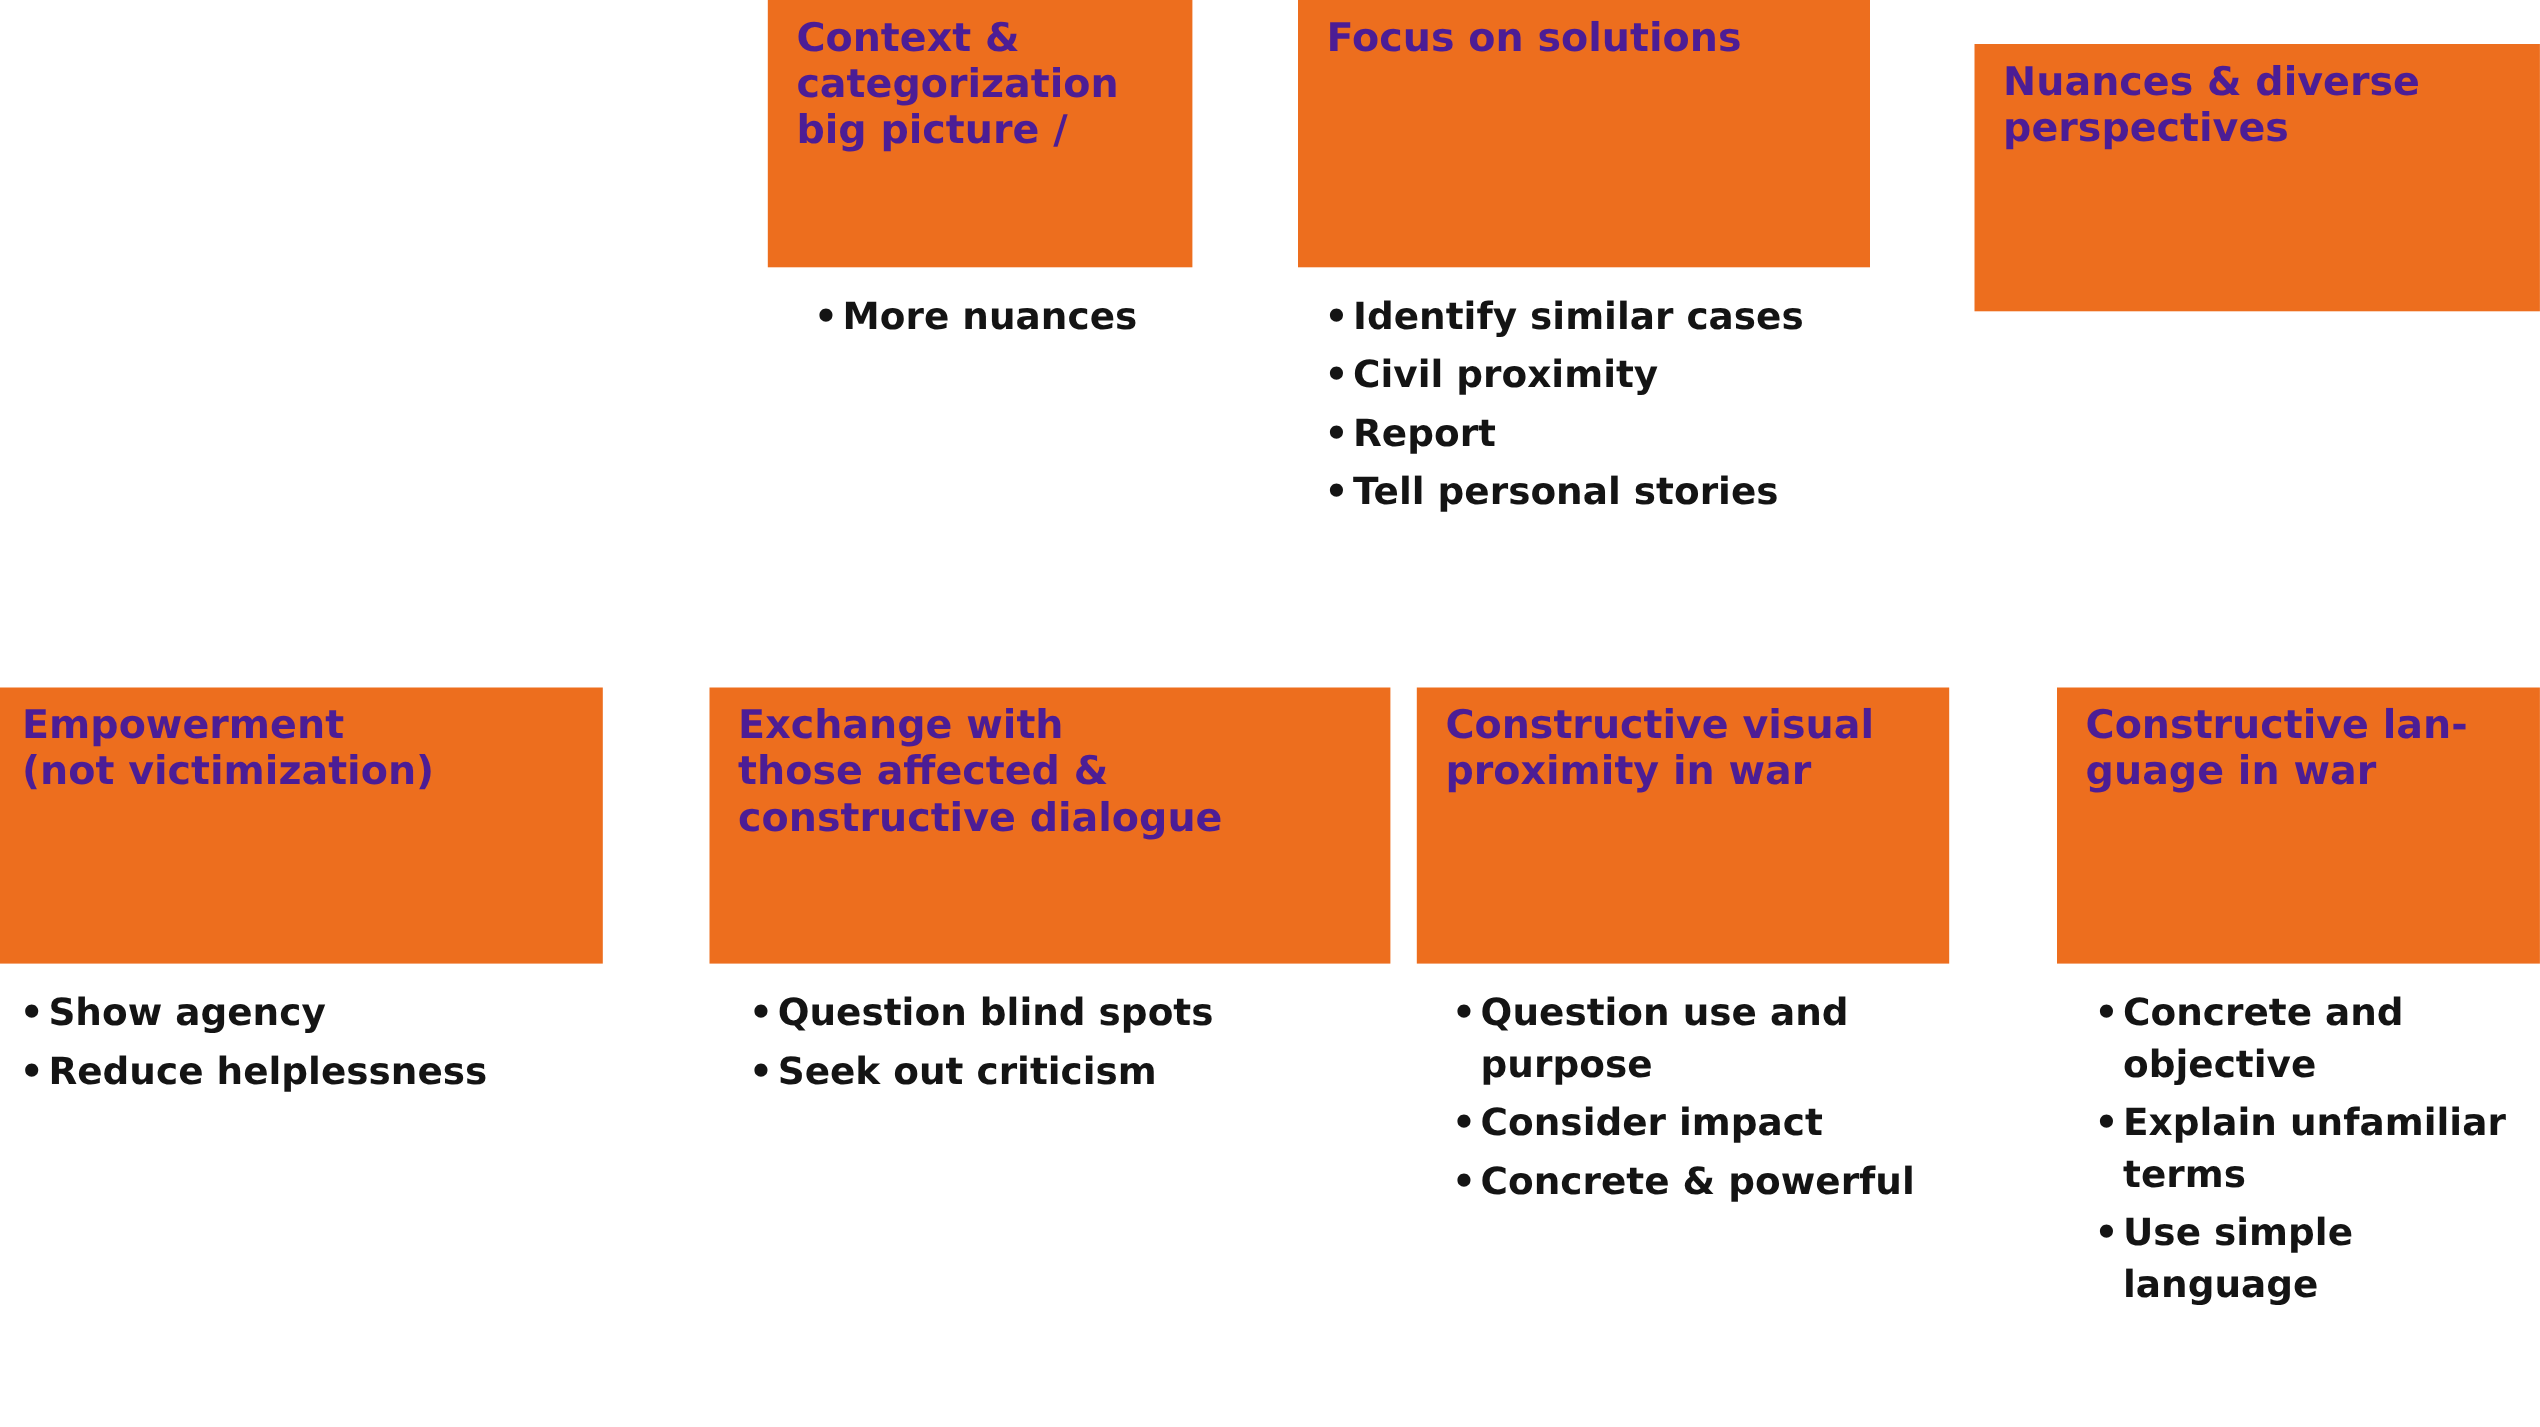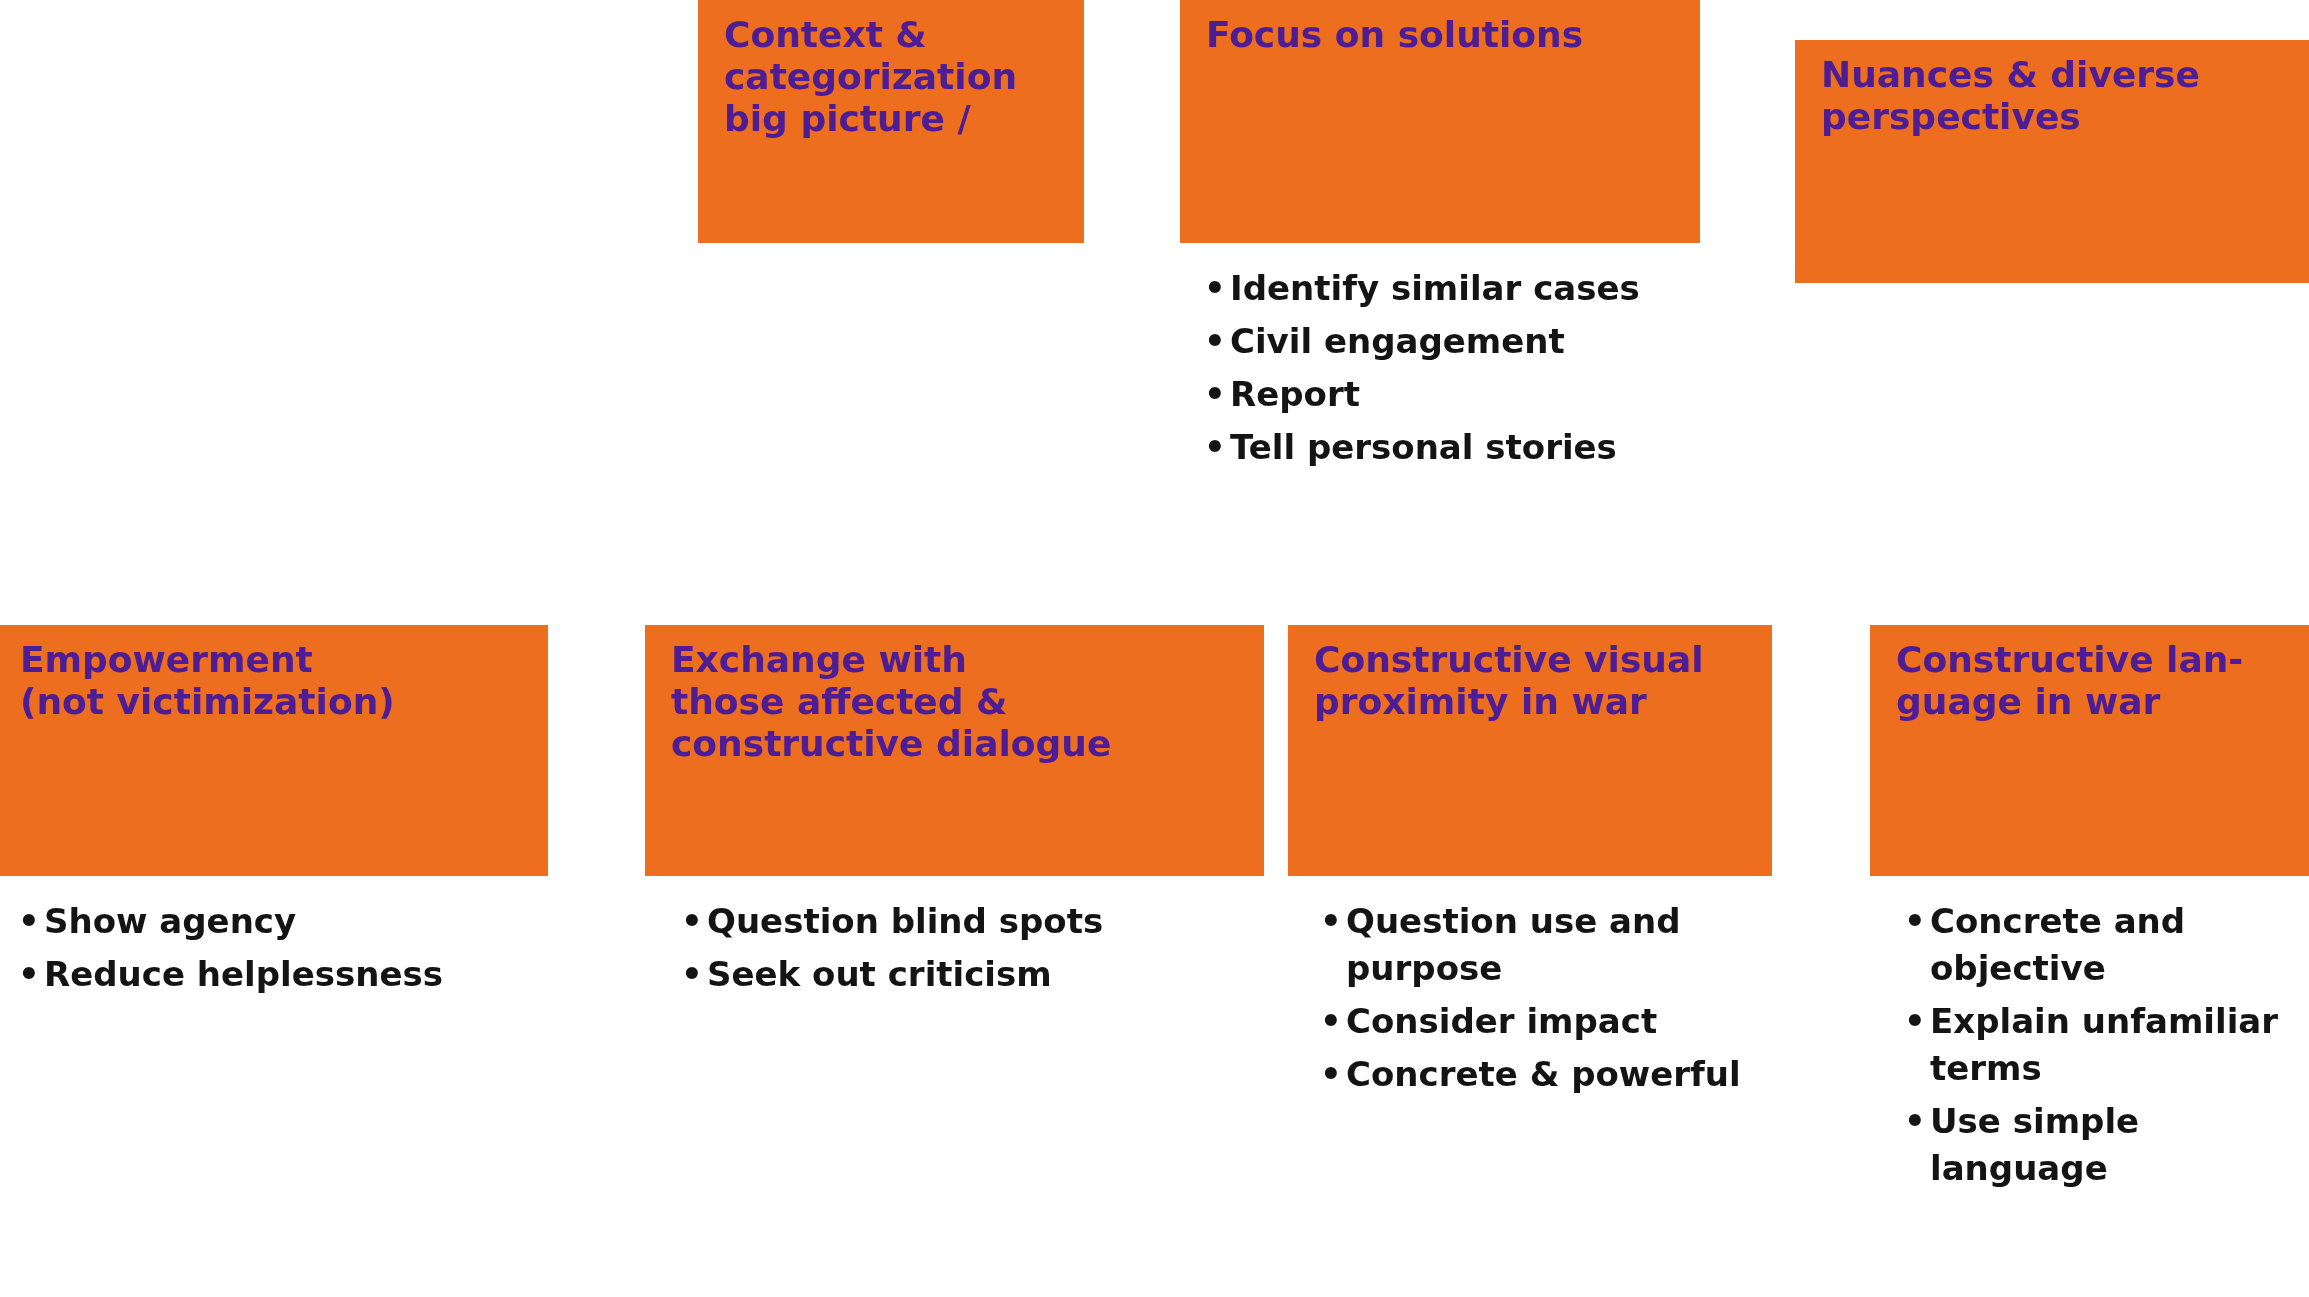--- a/index.html
+++ b/index.html
@@ -91,29 +91,32 @@
 <body>
 
 <div class="board">
 
   <div class="card" id="card-context">
     <div class="card-header">
       <span class="hline">Context &amp;</span>
       <span class="hline">categorization</span>
       <span class="hline">big picture /</span>
     </div>
+    <ul class="bullets">
+      <li>More nuances</li>
+    </ul>
   </div>
 
   <div class="card" id="card-focus">
     <div class="card-header">
       <span class="hline">Focus on solutions</span>
     </div>
     <ul class="bullets">
       <li>Identify similar cases</li>
-      <li>Civil engagement</li>
+      <li>Civil proximity</li>
       <li>Report</li>
       <li>Tell personal stories</li>
     </ul>
   </div>
 
   <div class="card" id="card-nuances">
     <div class="card-header">
       <span class="hline">Nuances &amp; diverse</span>
       <span class="hline">perspectives</span>
     </div>

